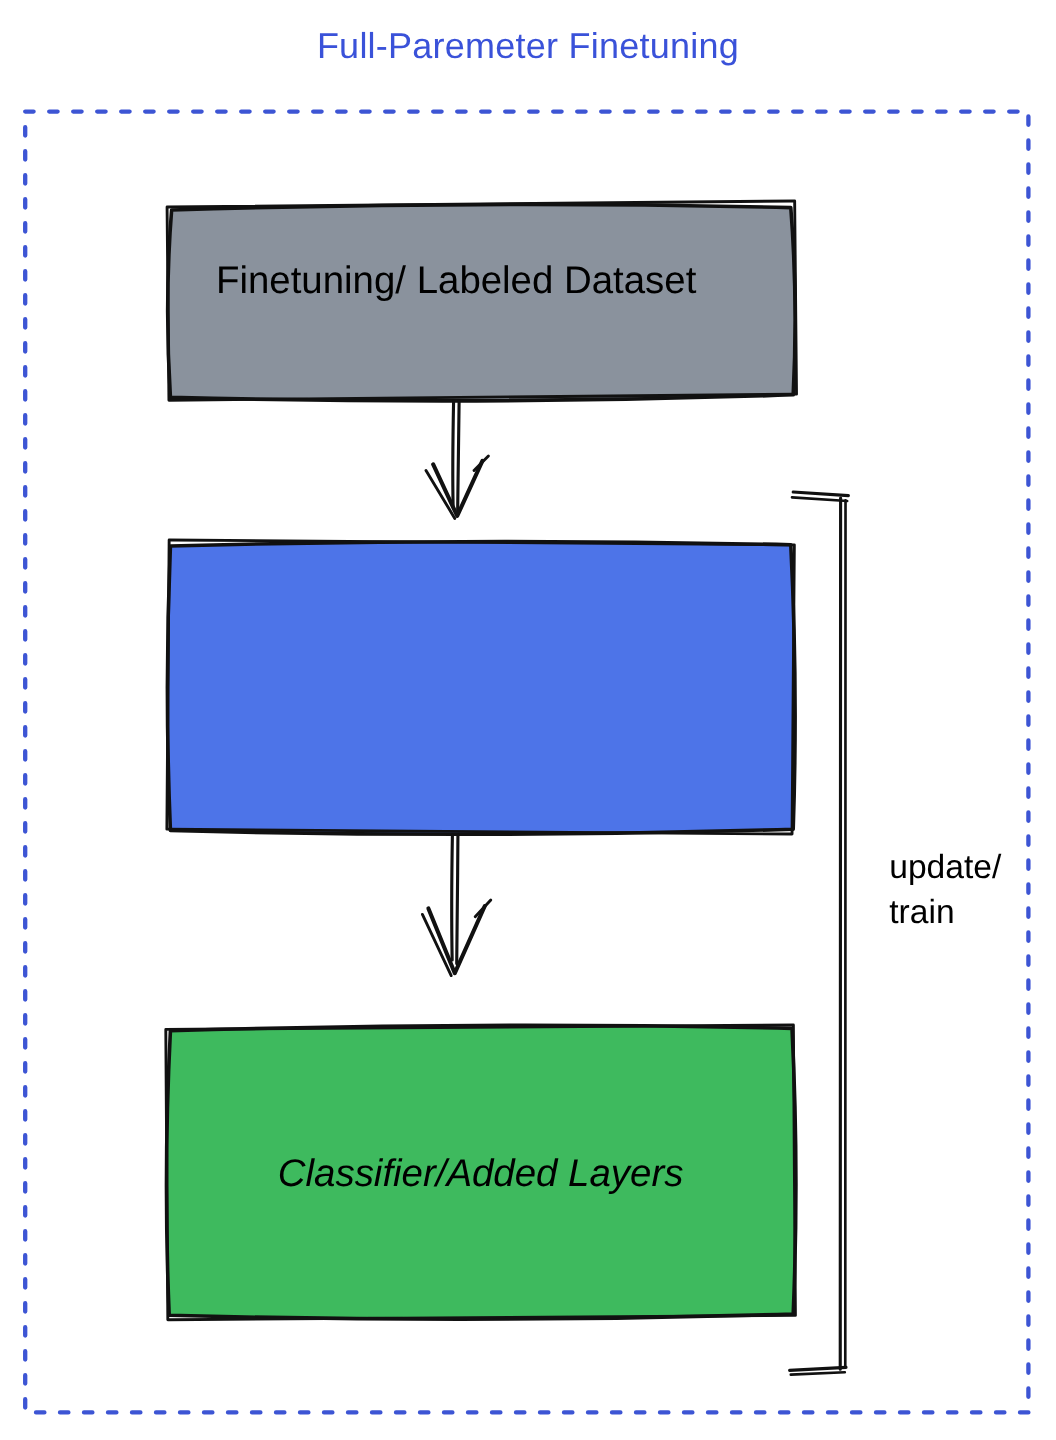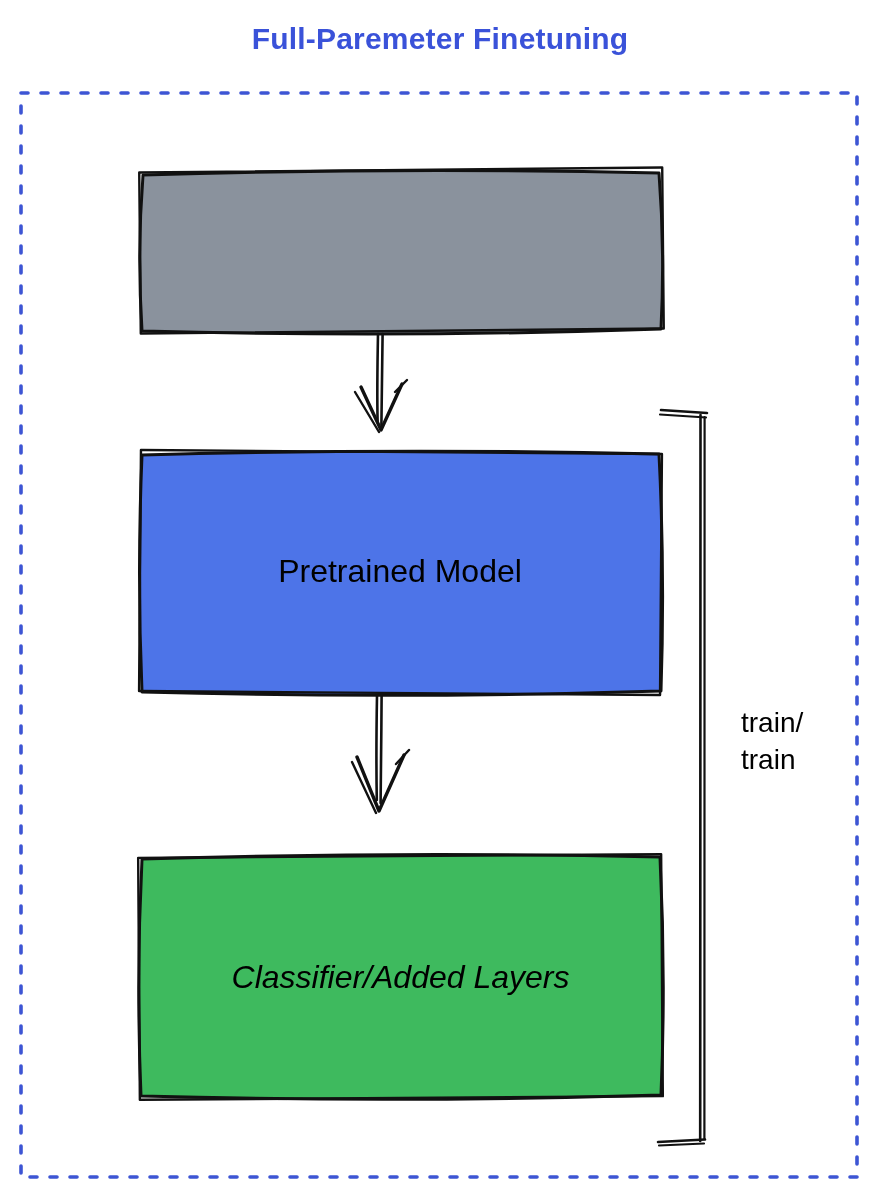--- a/index.html
+++ b/index.html
@@ -73,21 +73,21 @@
     stroke: #111111;
     stroke-linecap: round;
     stroke-linejoin: round;
   }
 </style>
 </head>
 <body>
 
 <div class="stage">
 
-  <div class="title" style="color: rgb(58, 82, 217); font-weight: bold;">Full-Paremeter Finetuning</div>
+  <div class="title" style="color: rgb(58, 82, 217);">Full-Paremeter Finetuning</div>
 
   <svg width="880" height="1200" viewBox="0 0 880 1200">
 
     <rect x="21" y="93" width="836" height="1084" fill="none" stroke-width="3.6" stroke-dasharray="7 13" stroke-linecap="round" stroke="#3d55d4"></rect>
 
     <g>
       <path d="M143,175 Q400,167 659,173 Q665,251 661,329 Q400,338 142,331 Q137,252 143,175 Z" stroke="#111111" stroke-width="3" stroke-linejoin="round" fill="#8a929d"></path>
       <rect class="sketch-stroke" x="140" y="170" width="523" height="161" transform="rotate(-0.55 401 251)"></rect>
     </g>
 
@@ -120,23 +120,23 @@
     <g>
       <path class="ink" stroke-width="2.6" d="M700.5,415 L700.2,1141"></path>
       <path class="ink" stroke-width="2.2" d="M704.6,417 L704.4,1139"></path>
       <path class="ink" stroke-width="2.6" d="M707,413 L661,410"></path>
       <path class="ink" stroke-width="2.2" d="M706,417.5 L660,414.5"></path>
       <path class="ink" stroke-width="2.6" d="M705,1139.5 L658,1142"></path>
       <path class="ink" stroke-width="2.2" d="M704,1143.5 L659,1145.5"></path>
     </g>
   </svg>
 
+  <div class="label label-dataset">Finetuning/ Labeled Dataset</div>
 
-  <div class="label label-pretrained">Pretrained Model</div>
 
   <div class="label label-classifier">Classifier/Added Layers</div>
 
   <div class="bracket-label">
-    <div>train/</div>
+    <div>update/</div>
     <div>train</div>
   </div>
 
 </div>
 
 </body></html>

